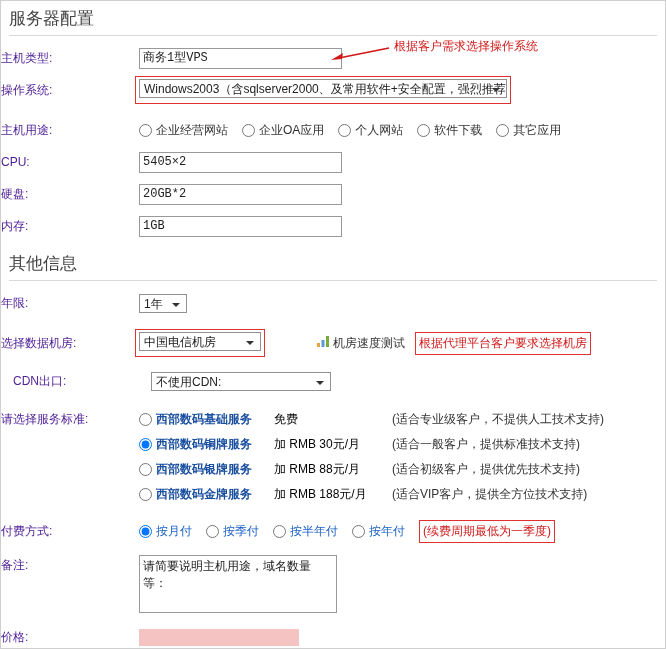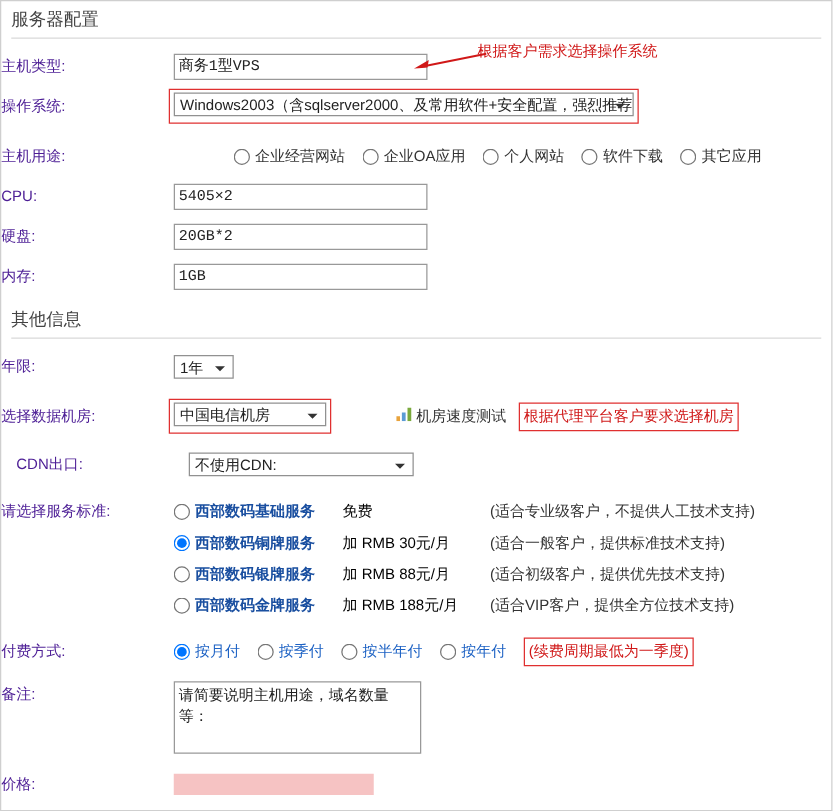--- a/index.html
+++ b/index.html
@@ -7,21 +7,21 @@
     width:666px;height:649px;
     background:#ffffff;
     font-family:"Liberation Sans","DejaVu Sans",sans-serif;
     font-size:12px;
     color:#333;
     border:1px solid #cfcfcf;
     box-sizing:border-box;
     overflow:hidden;
   }
   .section-title{
-    font-size:14px;
+    font-size:17px;
     color:#444;
     padding:6px 0 5px 8px;
     font-weight:normal;
   }
   .rule{
     height:1px;
     background:#d9d9d9;
     margin:0 8px 6px 8px;
   }
   .row{
@@ -152,24 +152,24 @@
 </div>
 <div style="position:absolute;"></div>
 
 <div style="position:relative;height:0;">
   <div style="position:absolute;left:330px;top:-62px;">
     <svg class="arrow" width="60" height="14" viewBox="0 0 60 14">
       <line x1="58" y1="2" x2="8" y2="12" stroke="#d01818" stroke-width="1.6"></line>
       <polygon points="0,14 12,7 11,13" fill="#d01818"></polygon>
     </svg>
   </div>
-  <div class="note-red" style="position:absolute;left:371px;top:-70px;">根据客户需求选择操作系统</div>
-</div>
-
-<div class="row" style="margin-top:6px;gap:48px;">
+  <div class="note-red" style="position:absolute;left:383px;top:-70px;">根据客户需求选择操作系统</div>
+</div>
+
+<div class="row" style="margin-top:6px;">
   <div class="lbl">主机用途:</div>
   <div class="field">
     <label class="radio-lbl"><input type="radio" class="radio" name="usage" style=""><span>企业经营网站</span></label>
     <label class="radio-lbl"><input type="radio" class="radio" name="usage" style=""><span>企业OA应用</span></label>
     <label class="radio-lbl"><input type="radio" class="radio" name="usage" style=""><span>个人网站</span></label>
     <label class="radio-lbl"><input type="radio" class="radio" name="usage" style=""><span>软件下载</span></label>
     <label class="radio-lbl"><input type="radio" class="radio" name="usage" style=""><span>其它应用</span></label>
   </div>
 </div>
 

